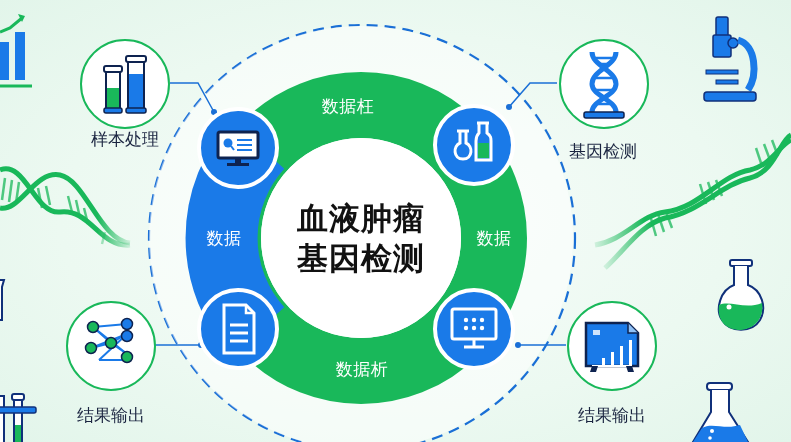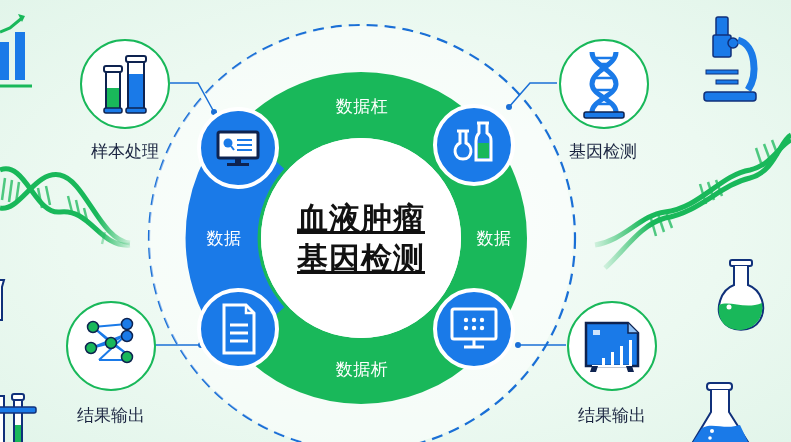--- a/index.html
+++ b/index.html
@@ -10,21 +10,21 @@
   }
   .abs { position:absolute; }
   svg.layer { position:absolute; left:0; top:0; }
   .ring-label {
     position:absolute; color:#ffffff; font-size:17px; font-weight:500;
     white-space:nowrap; transform:translate(-50%,-50%); letter-spacing:0.5px;
   }
   .center-title {
     position:absolute; left:361px; top:238px; transform:translate(-50%,-50%);
     text-align:center; color:#111111; font-weight:bold; font-size:31px; line-height:40px;
-    white-space:nowrap; letter-spacing:1px;text-decoration:underline;
+    white-space:nowrap; letter-spacing:1px;
   }
   .sat-label {
     position:absolute; color:#1a2440; font-size:17px; white-space:nowrap;
     transform:translateX(-50%);
   }
 </style>
 </head>
 <body>
 
 <svg class="layer" width="791" height="442" viewBox="0 0 791 442">
@@ -133,21 +133,21 @@
     <circle cx="509" cy="107" r="3"></circle>
     <circle cx="201" cy="345" r="3"></circle>
     <circle cx="518" cy="345" r="3"></circle>
   </g>
 
   <circle cx="361" cy="238" r="133" fill="none" stroke="#19b85a" stroke-width="66"></circle>
   <path d="M 257.6,144.6 A 139 139 0 0 0 257.6,331.4" fill="none" stroke="#1a7ae8" stroke-width="72"></path>
   <circle cx="361" cy="238" r="100" fill="#ffffff"></circle>
 </svg>
 
-<div class="ring-label" style="left:362px; top:106px;">数据枉</div>
+<div class="ring-label" style="left:348px; top:106px;">数据枉</div>
 <div class="ring-label" style="left:494px; top:238px;">数据</div>
 <div class="ring-label" style="left:362px; top:369px;font-family:Liberation Serif, serif;">数据析</div>
 <div class="ring-label" style="left:224px; top:238px;">数据</div>
 
 <div class="center-title">
   <div>血液肿瘤</div>
   <div>基因检测</div>
 </div>
 
 <svg class="abs" style="left:196px; top:106px;" width="84" height="84" viewBox="0 0 84 84">
@@ -209,21 +209,21 @@
     <rect x="25" y="28" width="18" height="6" rx="2" fill="#fff" stroke="#0e2350" stroke-width="2"></rect>
     <rect x="27" y="34" width="14" height="38" fill="#fff" stroke="#0e2350" stroke-width="2"></rect>
     <rect x="28" y="50" width="12" height="20" fill="#19b85a"></rect>
     <rect x="25" y="70" width="18" height="5" rx="2" fill="#1a7ae8" stroke="#0e2350" stroke-width="1.5"></rect>
     <rect x="47" y="18" width="20" height="6" rx="2" fill="#fff" stroke="#0e2350" stroke-width="2"></rect>
     <rect x="49" y="24" width="16" height="48" fill="#fff" stroke="#0e2350" stroke-width="2"></rect>
     <rect x="50" y="36" width="14" height="34" fill="#1a7ae8"></rect>
     <rect x="47" y="70" width="20" height="5" rx="2" fill="#1a7ae8" stroke="#0e2350" stroke-width="1.5"></rect>
   </g>
 </svg>
-<div class="sat-label" style="left:125px; top:140px;">样本处理</div>
+<div class="sat-label" style="left:125px; top:128px;">样本处理</div>
 
 <svg class="abs" style="left:558px; top:38px;" width="92" height="92" viewBox="0 0 92 92">
   <circle cx="46" cy="46" r="44" fill="#fff" stroke="#19b85a" stroke-width="2"></circle>
   <g stroke="#1a7ae8" fill="none">
     <path d="M34,14 C34,28 58,32 58,46 C58,58 34,62 34,74" stroke-width="5"></path>
     <path d="M58,14 C58,28 34,32 34,46 C34,58 58,62 58,74" stroke-width="5"></path>
     <g stroke-width="2.5">
       <line x1="38" y1="20" x2="54" y2="20"></line>
         <line x1="40" y1="26" x2="52" y2="26"></line>
       <line x1="38" y1="40" x2="54" y2="40"></line>

